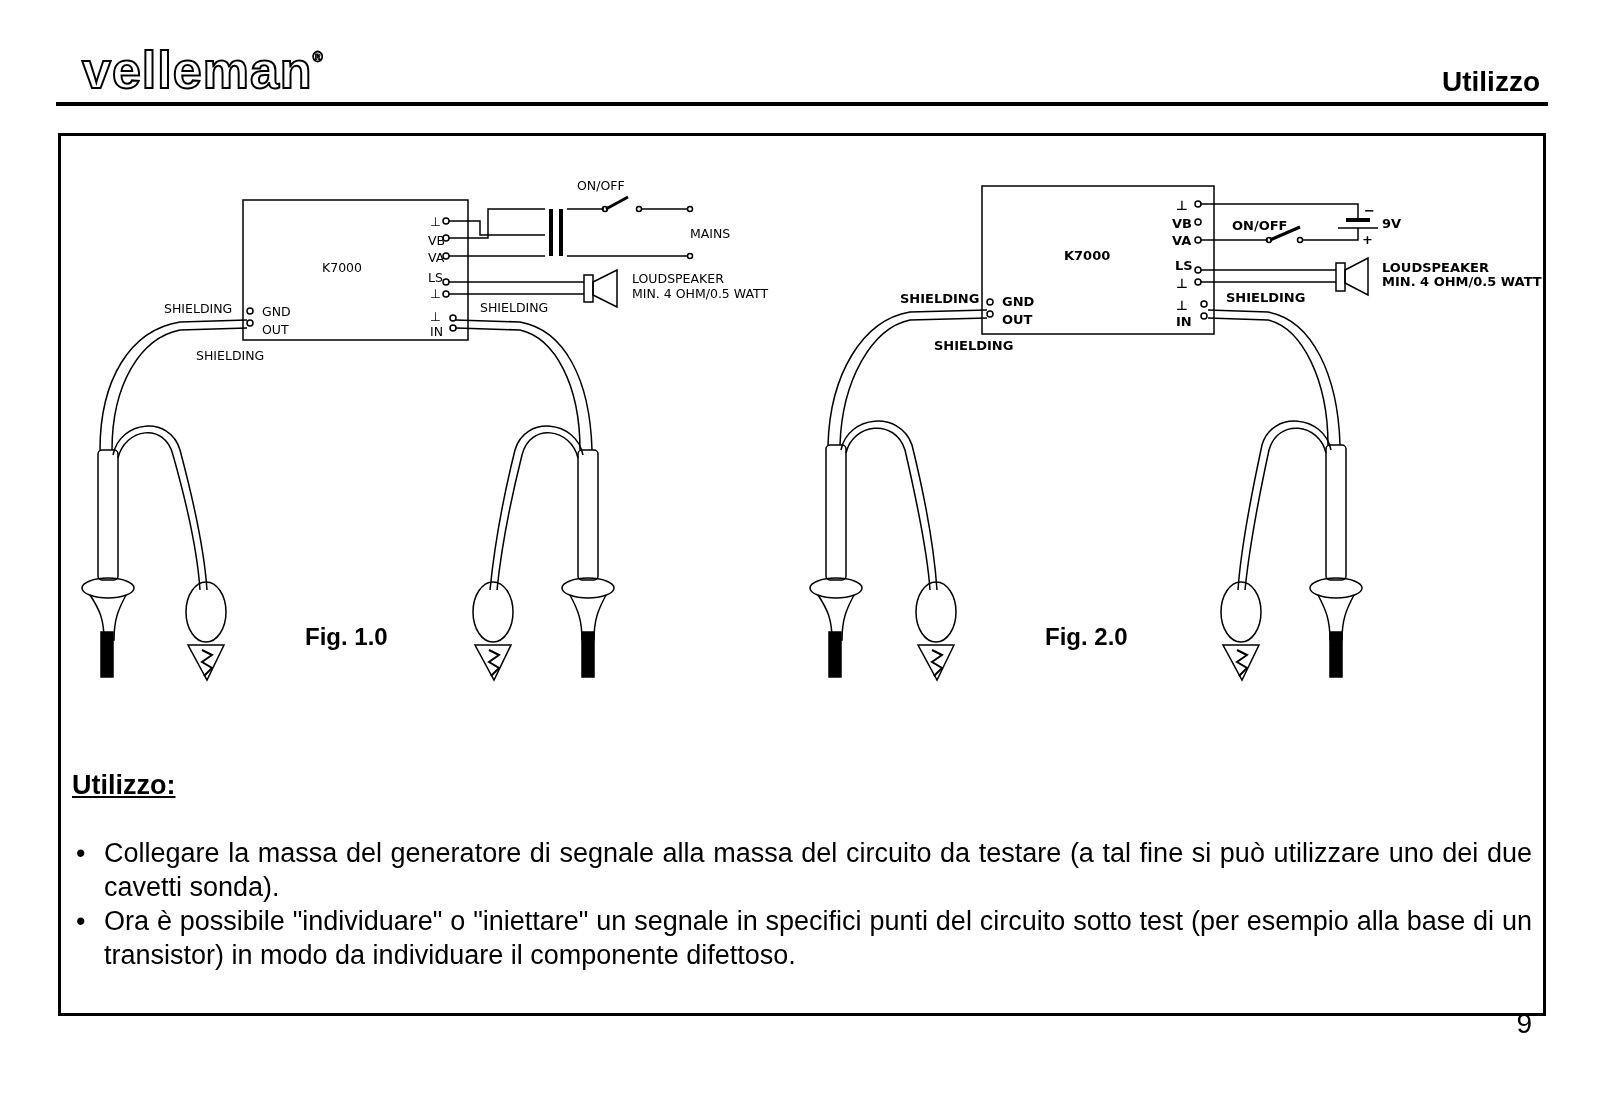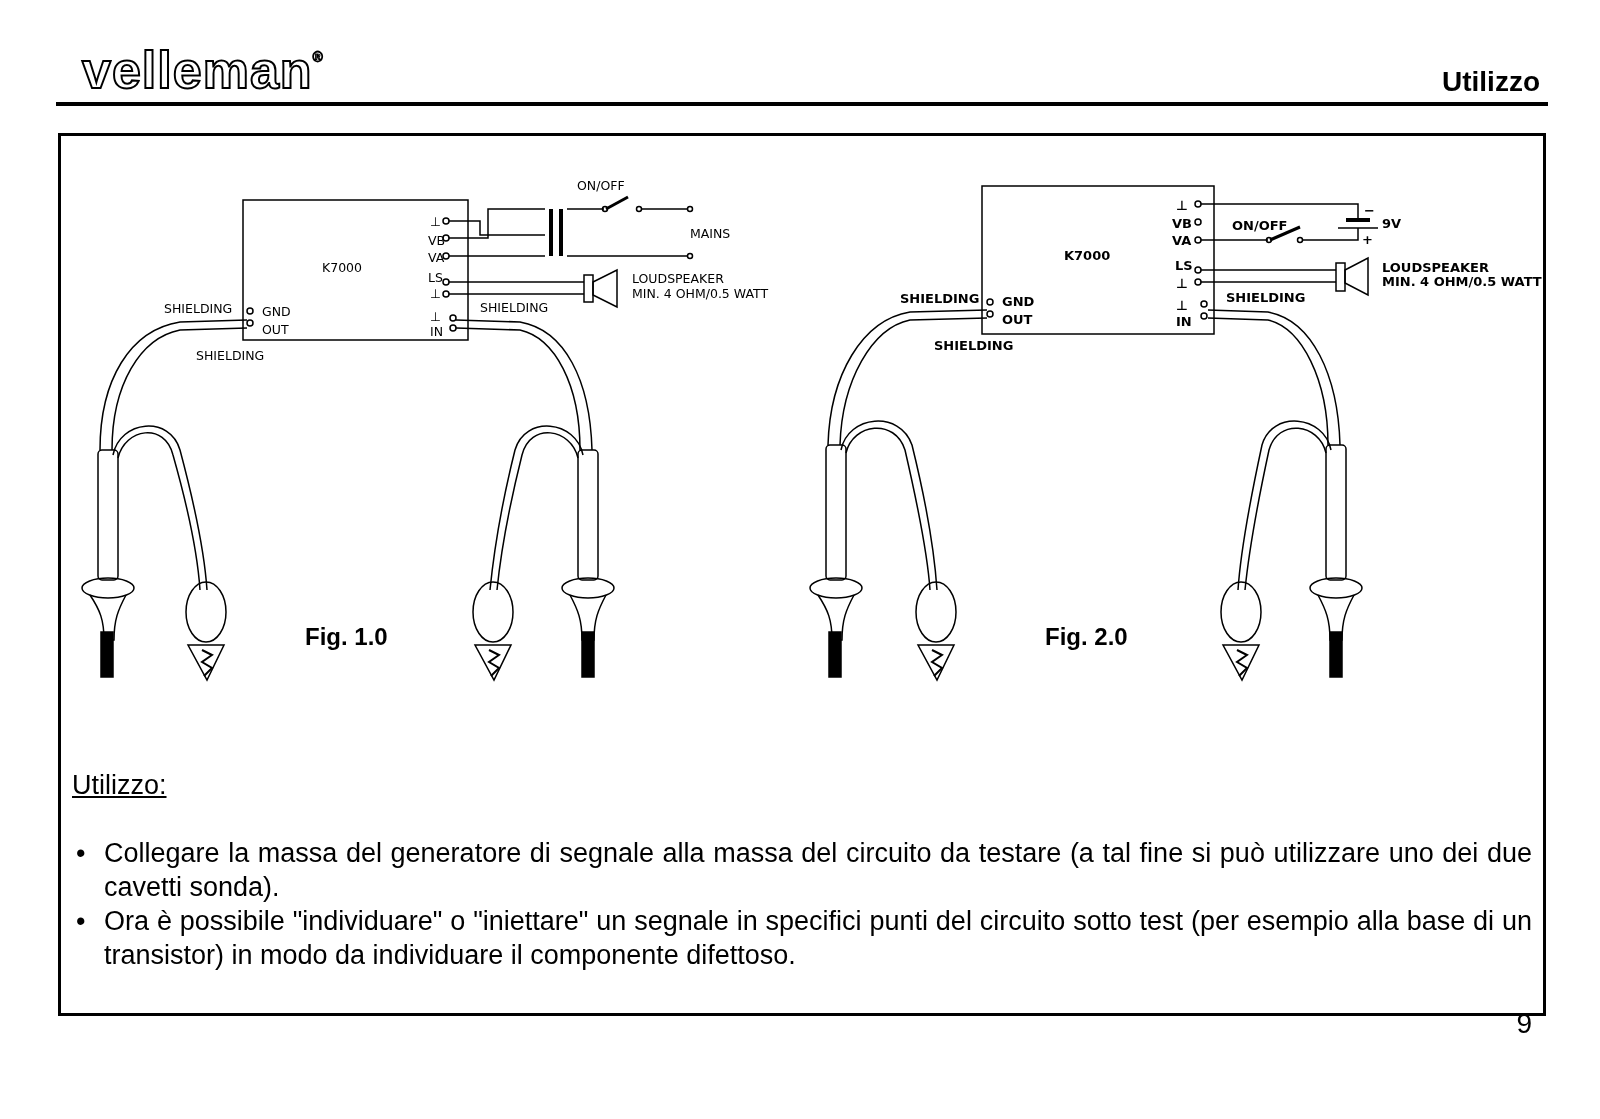--- a/index.html
+++ b/index.html
@@ -6,21 +6,21 @@
   body{width:1600px;height:1119px;position:relative;overflow:hidden;font-family:"Liberation Sans",sans-serif;color:#000;}
   .logo{position:absolute;left:58px;top:44px;font-family:"Liberation Sans",sans-serif;font-weight:bold;font-size:52px;letter-spacing:1px;color:#fff;-webkit-text-stroke:2px #000;line-height:1;margin-left:24px;}
   .logo sup{font-size:14px;-webkit-text-stroke:1px #000;vertical-align:top;position:relative;top:6px;}
   .section-title{position:absolute;right:60px;top:66px;font-size:28px;font-weight:bold;}
   .header-rule{position:absolute;left:56px;top:102px;width:1492px;height:4px;background:#000;}
   .frame{position:absolute;left:58px;top:133px;width:1488px;height:883px;border:3px solid #000;box-sizing:border-box;}
   svg.fig{position:absolute;left:0;top:0;}
   .fig-text{font-family:"DejaVu Sans",sans-serif;font-size:12.5px;fill:#000;}
   .fig-text-b{font-family:"DejaVu Sans",sans-serif;font-size:13px;font-weight:bold;fill:#000;}
   .caption{font-family:"Liberation Sans",sans-serif;font-size:24px;font-weight:bold;fill:#000;}
-  .usage-title{position:absolute;left:72px;top:770px;font-size:27px;font-weight:normal;text-decoration:underline;}
+  .usage-title{position:absolute;left:72px;top:770px;font-size:27px;font-weight:bold;text-decoration:underline;}
   ul.bullets{position:absolute;left:72px;top:836px;width:1460px;margin:0;padding:0;list-style:none;font-size:27px;line-height:34px;}
   ul.bullets li{position:relative;padding-left:32px;text-align:justify;}
   ul.bullets li .dot{position:absolute;left:4px;top:0;}
   .page-number{position:absolute;right:68px;top:1008px;font-size:28px;}
 </style>
 </head>
 <body>
 
 <div class="logo"><span>velleman</span><sup>®</sup></div>
 <div class="section-title">Utilizzo</div>

